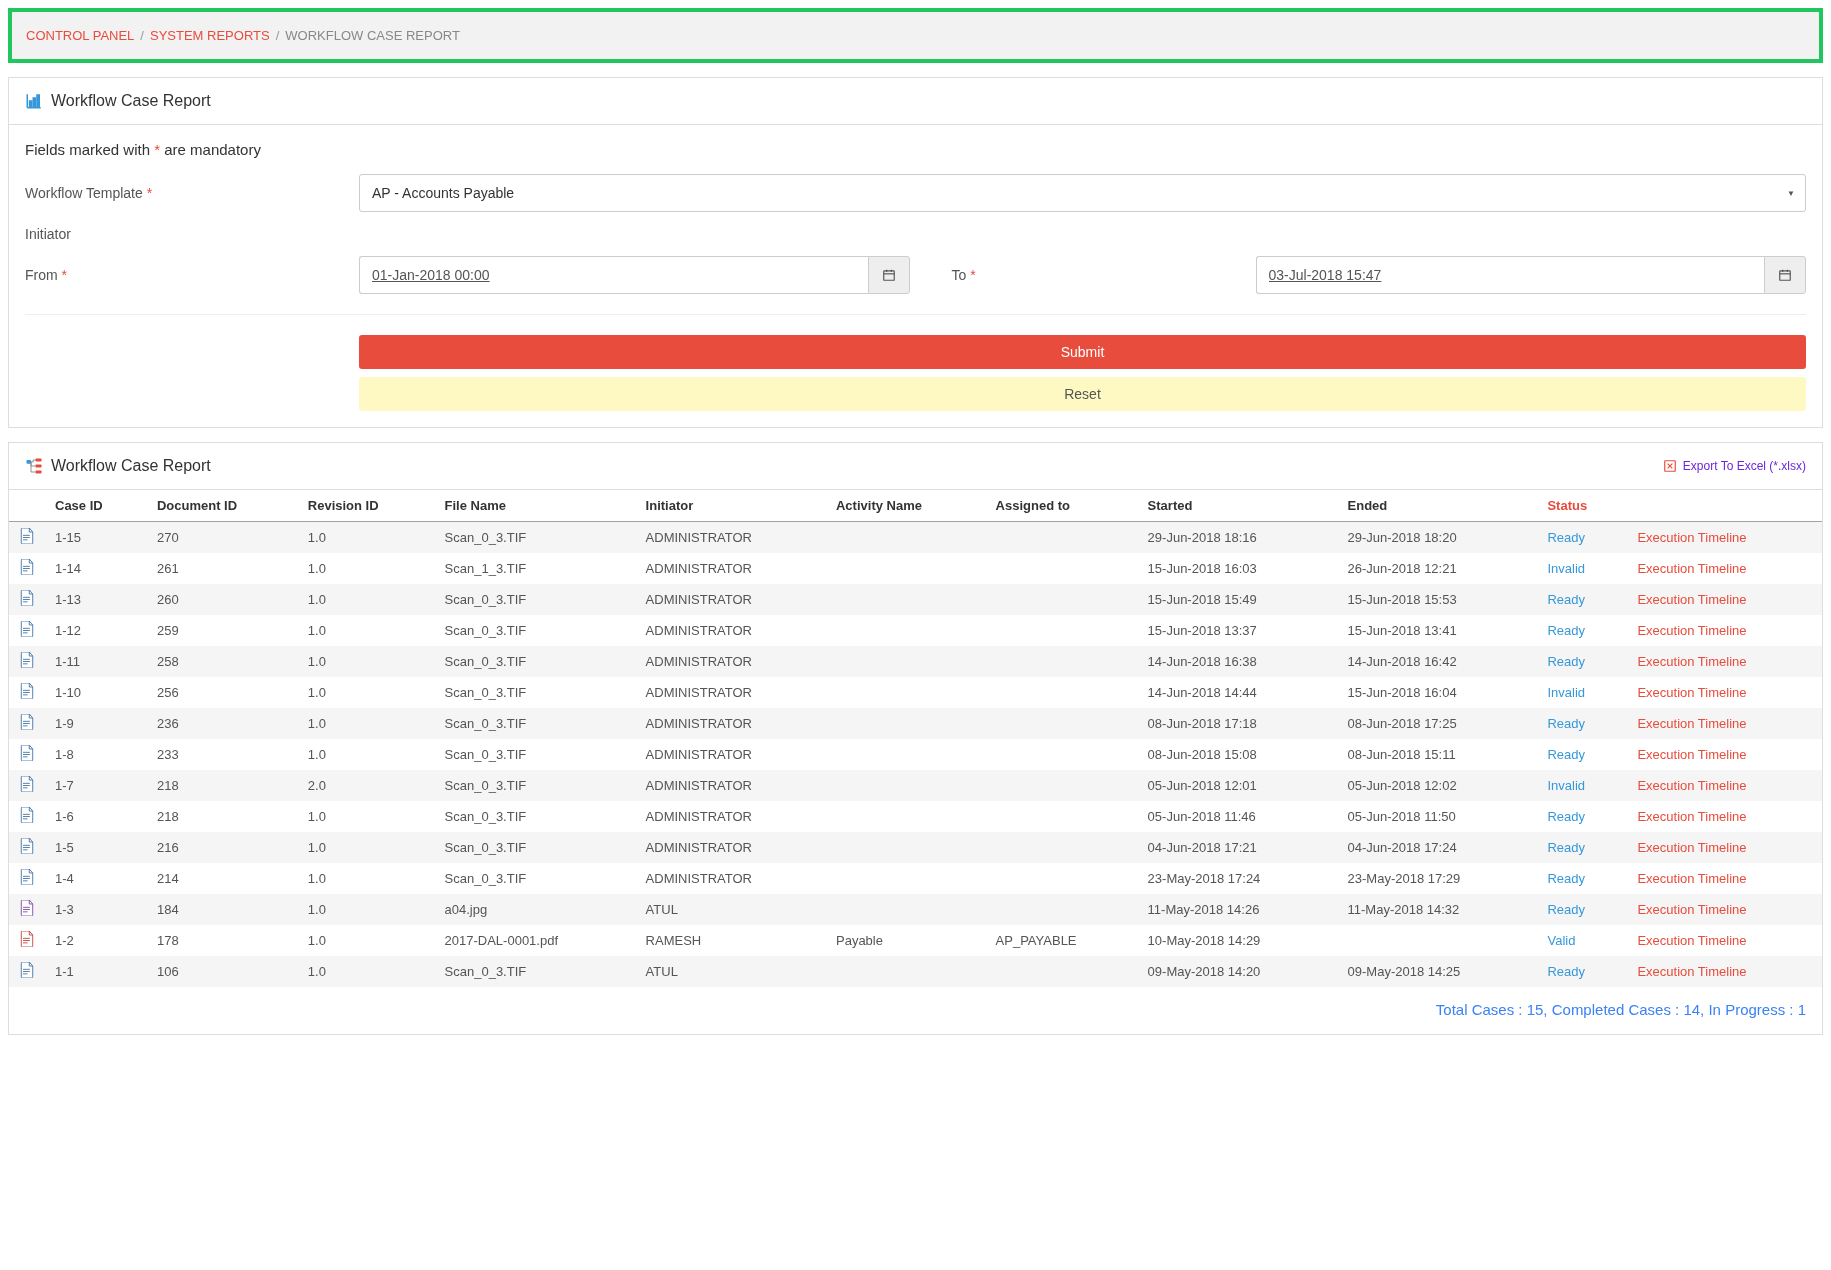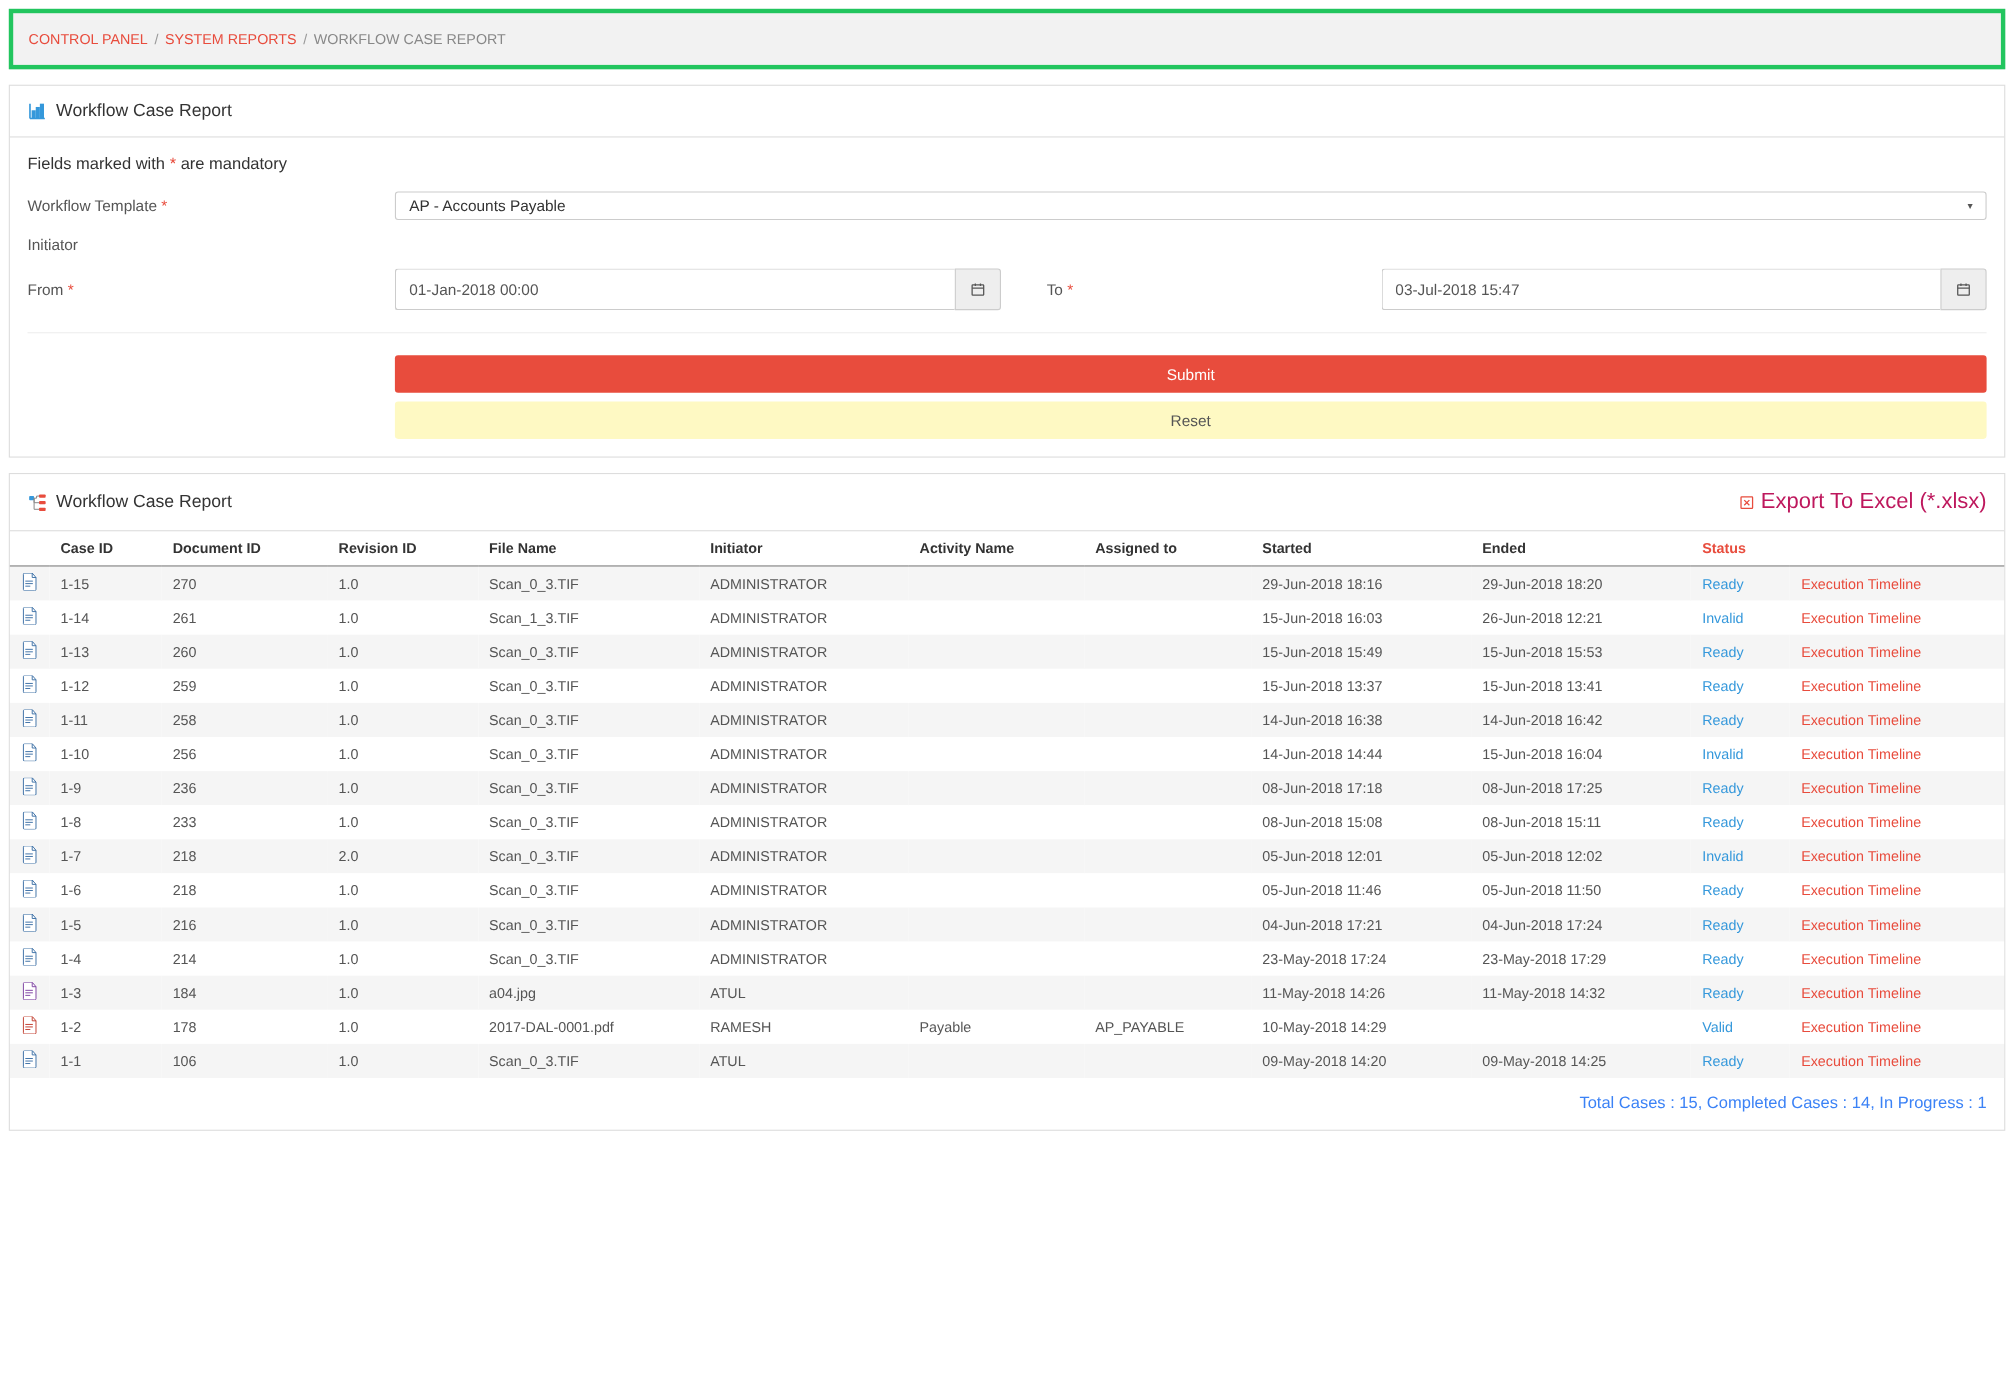--- a/index.html
+++ b/index.html
@@ -51,21 +51,21 @@
   width: 322px;
   flex-shrink: 0;
   color: #555;
   font-size: 14px;
 }
 .form-control-wrap { flex: 1; }
 .select-wrap {
   position: relative;
   border: 1px solid #ccc;
   border-radius: 3px;
-  height: 26px;
+  height: 38px;
   display: flex;
   align-items: center;
   padding: 0 30px 0 12px;
   background: #fff;
   cursor: pointer;
 }
 .select-wrap::after {
   content: "▼";
   position: absolute;
   right: 10px;
@@ -78,20 +78,21 @@
 .date-input {
   flex: 1;
   border: 1px solid #ccc;
   border-right: none;
   border-radius: 3px 0 0 3px;
   height: 38px;
   padding: 0 12px;
   font-size: 14px;
   color: #555;
   font-family: inherit;
+  text-decoration: underline;
 }
 .date-btn {
   width: 42px;
   height: 38px;
   border: 1px solid #ccc;
   background: #eee;
   border-radius: 0 3px 3px 0;
   display: flex;
   align-items: center;
   justify-content: center;
@@ -108,23 +109,23 @@
   font-size: 14px;
   border-radius: 3px;
   cursor: pointer;
   font-family: inherit;
 }
 .btn-primary { background: #e84c3d; color: #fff; }
 .btn-default { background: #fef9c3; color: #555; }
 .btn-row { display: flex; gap: 8px; margin-left: 334px; flex-direction: column; }
 
 .export-link {
-  color: #be185d;
+  color: #6d28d9;
   text-decoration: none;
-  font-size: 20px;
+  font-size: 12px;
   display: flex;
   align-items: center;
   gap: 6px;
   cursor: pointer;
   text-align: right;
 }
 
 table {
   width: 100%;
   border-collapse: collapse;

